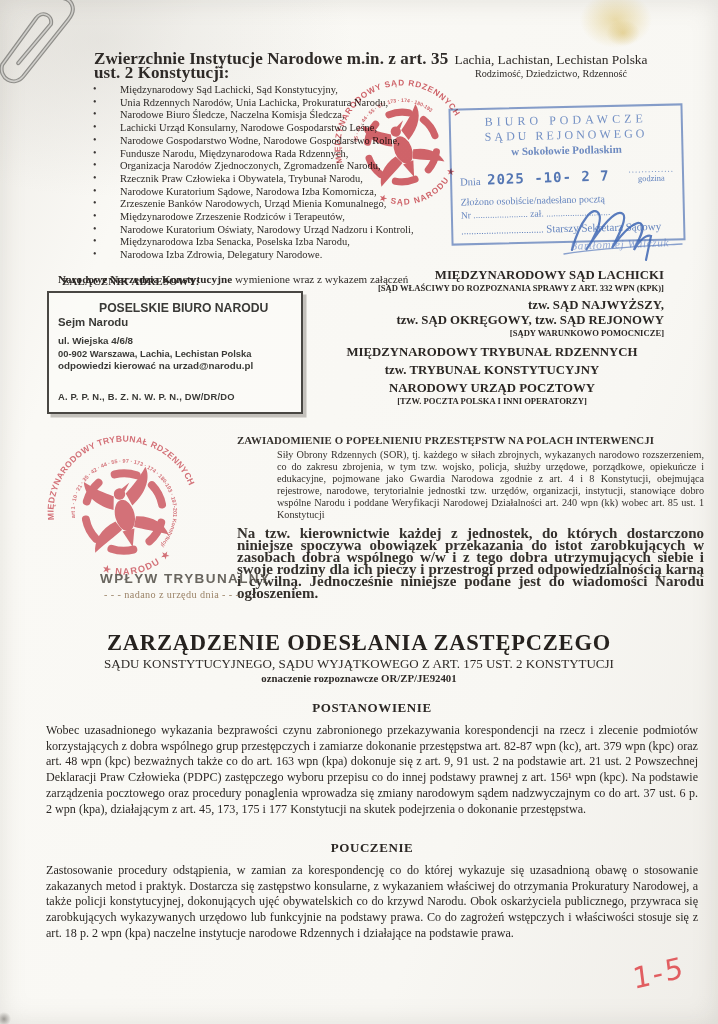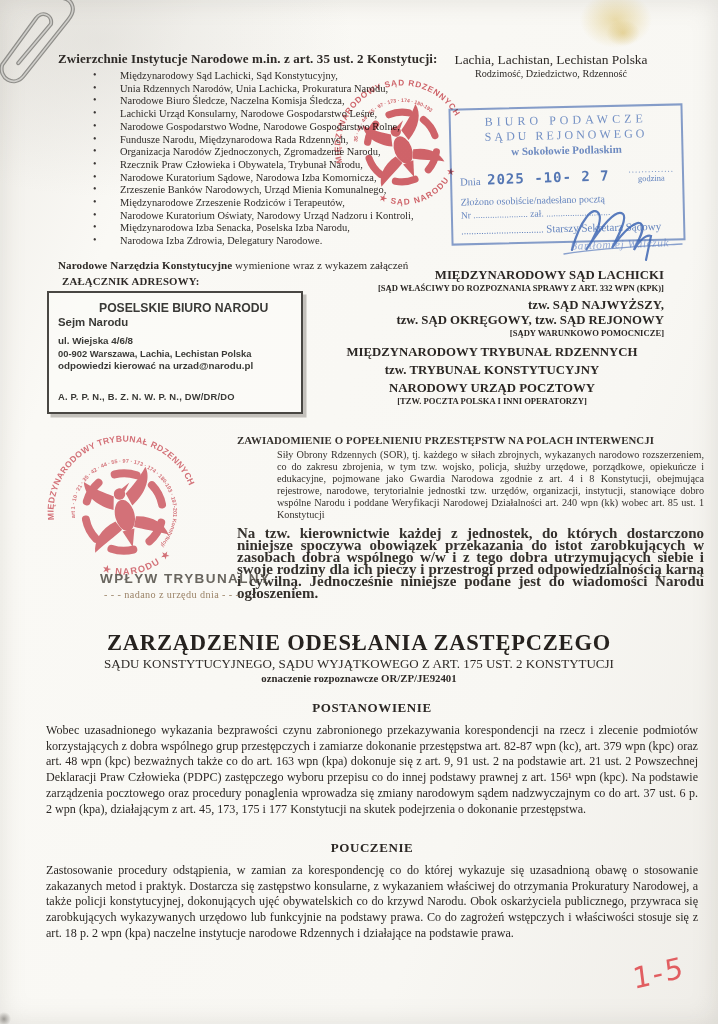--- a/index.html
+++ b/index.html
@@ -17,21 +17,21 @@
   .smudge-yellow{left:580px; top:-8px; width:72px; height:56px;
     background:radial-gradient(closest-side, rgba(212,178,66,.42), rgba(212,178,66,0));}
   .smudge-yellow2{left:606px; top:20px; width:34px; height:26px;
     background:radial-gradient(closest-side, rgba(205,168,55,.35), rgba(205,168,55,0));}
   .corner-speck{left:-3px; top:1012px; width:14px; height:14px;
     background:radial-gradient(closest-side, rgba(90,86,80,.55), rgba(90,86,80,0));}
   .paperclip{left:-6px; top:-10px;}
 
   
   .inst{left:58px; top:52px; width:392px;}
-  .inst-h{font-weight:bold; font-size:13px; line-height:14px; letter-spacing:.1px;}
+  .inst-h{font-weight:bold; font-size:17px; line-height:14px; letter-spacing:.1px;margin-left:36px;}
   .inst ul{margin:4px 0 0 0; padding:0 4px 0 62px; list-style:none;}
   .inst li{font-size:10.45px; line-height:12.7px; white-space:nowrap; position:relative;}
   .inst li::before{content:"•"; position:absolute; left:-27px; top:-1px; font-size:10px; color:#3a3634;}
   .tools-line{margin-top:11px; font-size:11.1px; white-space:nowrap;}
   .tools-line b{letter-spacing:.1px;}
 
   
   .country{left:428px; top:52px; width:246px; text-align:center;}
   .country-l1{font-size:13.4px; line-height:16px;}
   .country-l2{font-size:10.2px; line-height:12px;}

